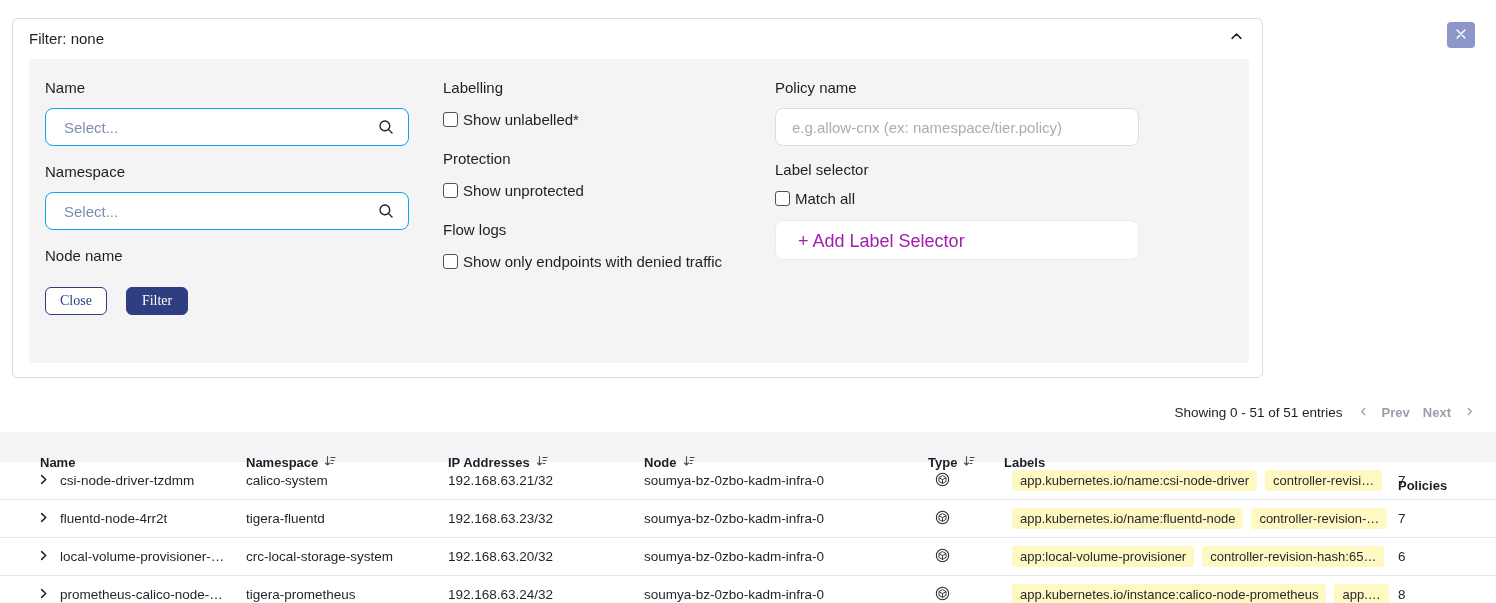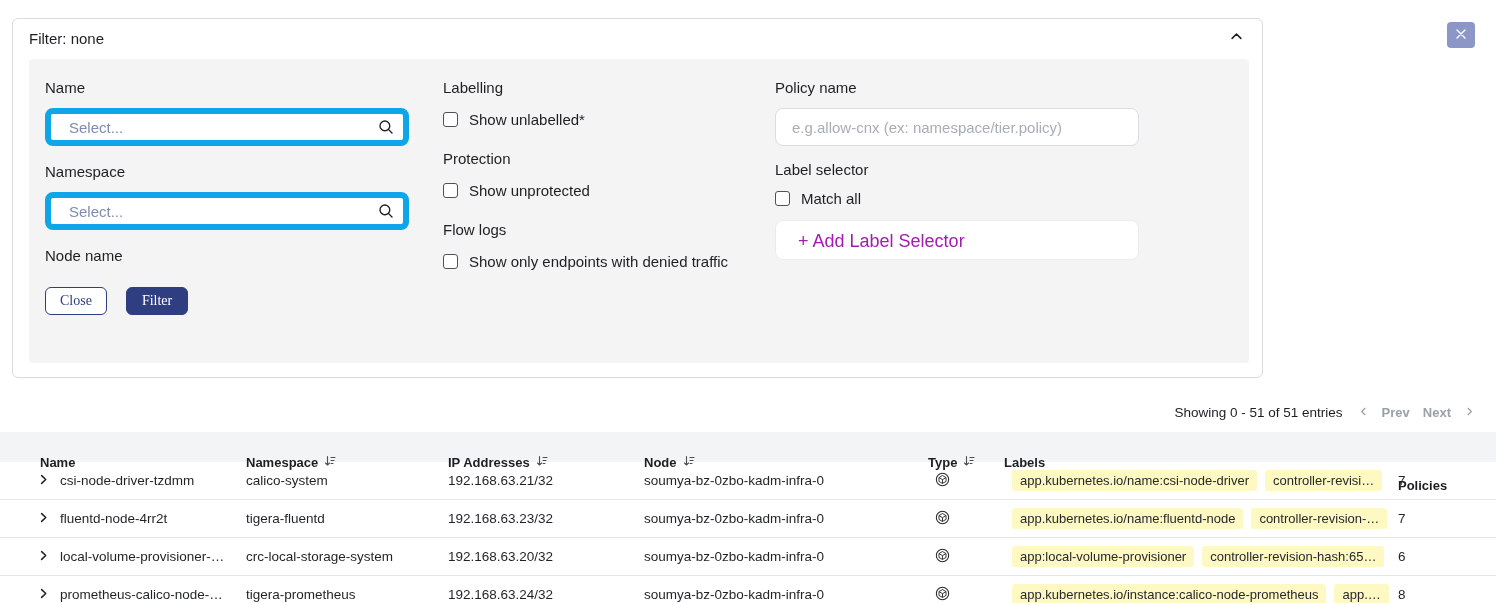--- a/index.html
+++ b/index.html
@@ -13,34 +13,34 @@
     padding: 0 18px 0 16px; }
   .fp-title { font-size: 15px; font-weight: 500; }
   .fp-collapse { background: none; border: none; cursor: pointer; display: flex; align-items: center; }
   .fp-body { margin: 2px 13px 16px 16px; background: #f4f4f5; border-radius: 4px;
     padding: 20px 16px; display: flex; gap: 34px; height: 304px; }
   .fp-col1 { width: 364px; }
   .fp-col2 { width: 298px; }
   .fp-col3 { width: 364px; }
   .field-label { font-size: 15px; font-weight: 500; margin-bottom: 12px; }
   .select-box { position: relative; margin-bottom: 17px; }
-  .select-box input { width: 100%; height: 38px; border: 6px solid #0ea5e9; border-radius: 8px;
+  .select-box input { width: 100%; height: 38px; border: 1px solid #0ea5e9; border-radius: 8px;
     background: #fff; padding: 0 40px 0 18px; font-size: 15px; font-family: inherit; color: #1d1f23; outline: none; }
   .select-box input::placeholder { color: #7d8cb0; opacity: 1; }
   .select-box .search-ic { position: absolute; right: 14px; top: 10px; }
   .text-box input { width: 100%; height: 38px; border: 1px solid #dcdde0; border-radius: 8px;
     background: #fff; padding: 0 16px; font-size: 15px; font-family: inherit; color: #1d1f23; outline: none; }
   .text-box input::placeholder { color: #a9adb5; opacity: 1; }
   .fp-buttons { margin-top: 23px; display: flex; gap: 19px; }
   .btn { font-family: Liberation Serif, serif; font-size: 14px; font-weight: 500; border-radius: 6px;
     padding: 5px 14px; height: 28px; cursor: pointer; }
   .btn-outline { background: #fff; color: #2e3e80; border: 1px solid #2e3e80; }
   .btn-solid { background: #2e3e80; color: #fff; border: 1px solid #2e3e80; padding: 5px 15px; }
   .group-heading { font-size: 15px; font-weight: 500; margin-bottom: 15px; }
-  .check-row { display: flex; align-items: center; gap: 11px; margin-bottom: 22px; font-size: 15px; }
+  .check-row { display: flex; align-items: center; gap: 5px; margin-bottom: 22px; font-size: 15px; }
   .checkbox { width: 15px; height: 15px; flex: 0 0 15px; border: 1.5px solid #4f5257; border-radius: 3px;
     background: #fff; cursor: pointer; }
   .add-selector-btn { width: 100%; background: #fff; border: 1px solid #ececee; border-radius: 8px;
     text-align: left; padding: 10px 22px; font-family: inherit; font-size: 18px; font-weight: 500;
     color: #a21caf; cursor: pointer; height: 40px; }
   .policy-box { margin-bottom: 15px; border-radius: 15px; }
   .col3 .field-label { margin-bottom: 12px; }
 
   
   .close-x { position: absolute; left: 1447px; top: 22px; width: 28px; height: 26px;

